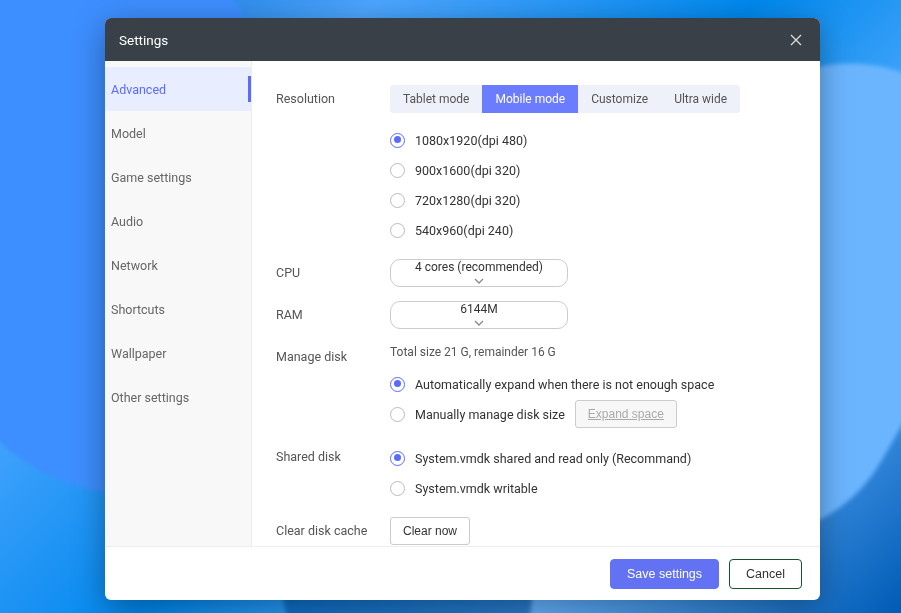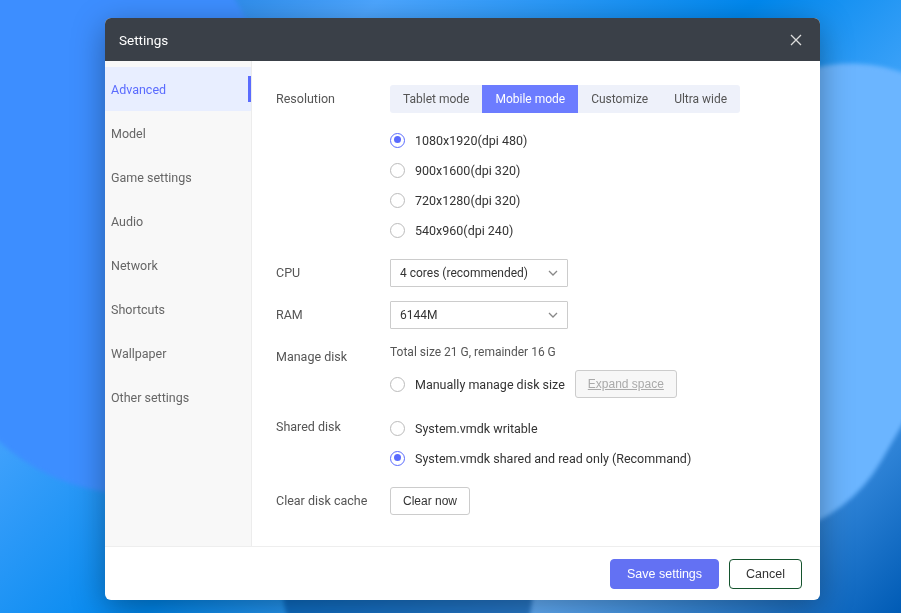--- a/index.html
+++ b/index.html
@@ -161,27 +161,28 @@
       width: 7px;
       height: 7px;
       background: #5a6bfe;
       border-radius: 50%;
     }
     .select-box {
       display: flex;
       align-items: center;
       justify-content: space-between;
       border: 1px solid #ccc;
-      border-radius: 1px;
+      border-radius: 10px;
       height: 28px;
       width: 178px;
       padding: 0 9px;
       font-size: 12px;
       cursor: pointer;
       color: #333;
+      flex-direction: column;
     }
     .select-box svg { width: 10px; height: 10px; color: #888; }
     .btn {
       border: 1px solid #ccc;
       background: #fff;
       padding: 6px 12px;
       font-size: 12px;
       border-radius: 3px;
       cursor: pointer;
       color: #333;
@@ -331,39 +332,43 @@
               </svg>
           </div>
         </div>
       </div>
 
       <div class="row">
         <div class="row-label">Manage disk</div>
         <div class="row-content">
           <div class="inline-info">Total size 21 G, remainder 16 G</div>
           <div class="radio-opt">
+            <span class="radio-circle checked"></span>
+            <span class="radio-label">Automatically expand when there is not enough space</span>
+          </div>
+          <div class="radio-opt">
             <div class="radio-line-content">
               <span class="radio-circle"></span>
               <span class="radio-label">Manually manage disk size</span>
             </div>
             <button class="btn disabled" style="margin-left:0;text-decoration:underline;"><span>Expand space</span></button>
           </div>
         </div>
       </div>
 
       <div class="row">
         <div class="row-label">Shared disk</div>
         <div class="row-content">
           <div class="radio-opt">
+            <span class="radio-circle checked"></span>
+            <span class="radio-label">System.vmdk shared and read only (Recommand)</span>
+          </div>
+          <div class="radio-opt">
             <span class="radio-circle"></span>
             <span class="radio-label">System.vmdk writable</span>
-          </div>
-          <div class="radio-opt">
-            <span class="radio-circle checked"></span>
-            <span class="radio-label">System.vmdk shared and read only (Recommand)</span>
           </div>
         </div>
       </div>
 
       <div class="row">
         <div class="row-label">Clear disk cache</div>
         <div class="row-content">
           <button class="btn"><span>Clear now</span></button>
         </div>
       </div>

